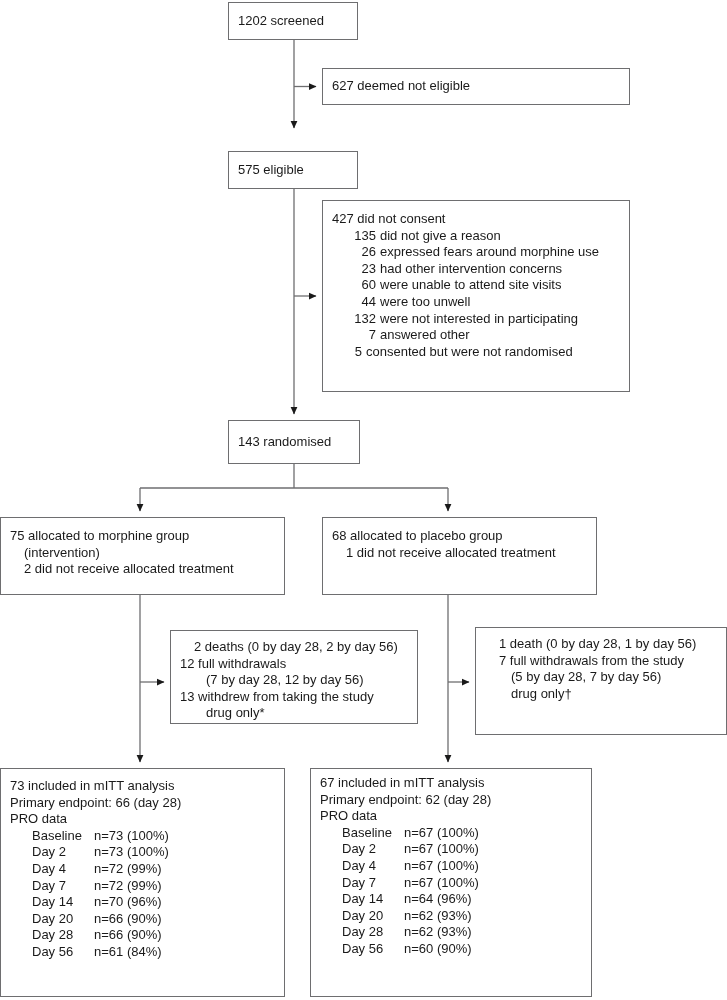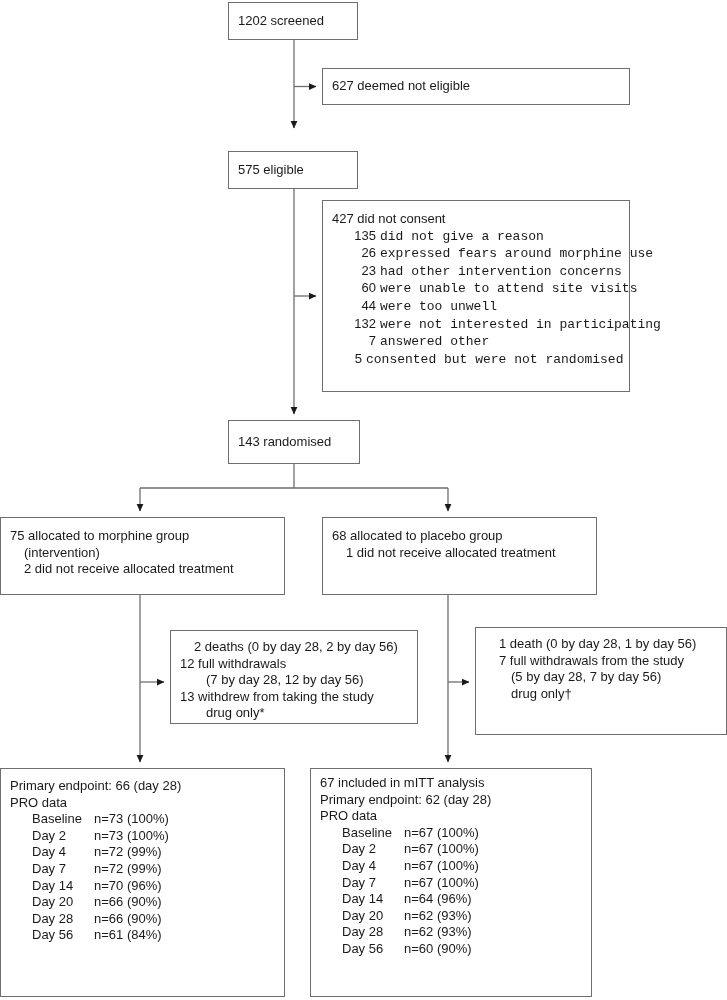--- a/index.html
+++ b/index.html
@@ -43,21 +43,21 @@
   
   .nrow {
     display: block;
     white-space: nowrap;
   }
   .nrow .num {
     display: inline-block;
     text-align: right;
     width: 30px;
   }
-  .nrow .txt { padding-left: 4px; font-family: Liberation Mono, monospace; }
+  .nrow .txt { padding-left: 4px; }
 
   .indent1 { padding-left: 14px; }
   .indent2 { padding-left: 26px; }
 
   
   .prorow {
     display: block;
     white-space: nowrap;
     padding-left: 22px;
   }
@@ -164,20 +164,21 @@
   </div>
 
   <div class="box" style="left:475px; top:627px; width:252px; height:108px; padding-top:8px;">
     <span class="line indent1">1 death (0 by day 28, 1 by day 56)</span>
     <span class="line indent1">7 full withdrawals from the study</span>
     <span class="line indent2">(5 by day 28, 7 by day 56)</span>
     <span class="line indent2">drug only†</span>
   </div>
 
   <div class="box" style="left:0px; top:768px; width:285px; height:229px; padding-top:9px;">
+    <span class="line">73 included in mITT analysis</span>
     <span class="line">Primary endpoint: 66 (day 28)</span>
     <span class="line">PRO data</span>
 
     <span class="prorow">
       <span class="lbl">Baseline</span><span class="val">n=73 (100%)</span>
     </span>
     <span class="prorow">
       <span class="lbl">Day 2</span><span class="val">n=73 (100%)</span>
     </span>
     <span class="prorow">

